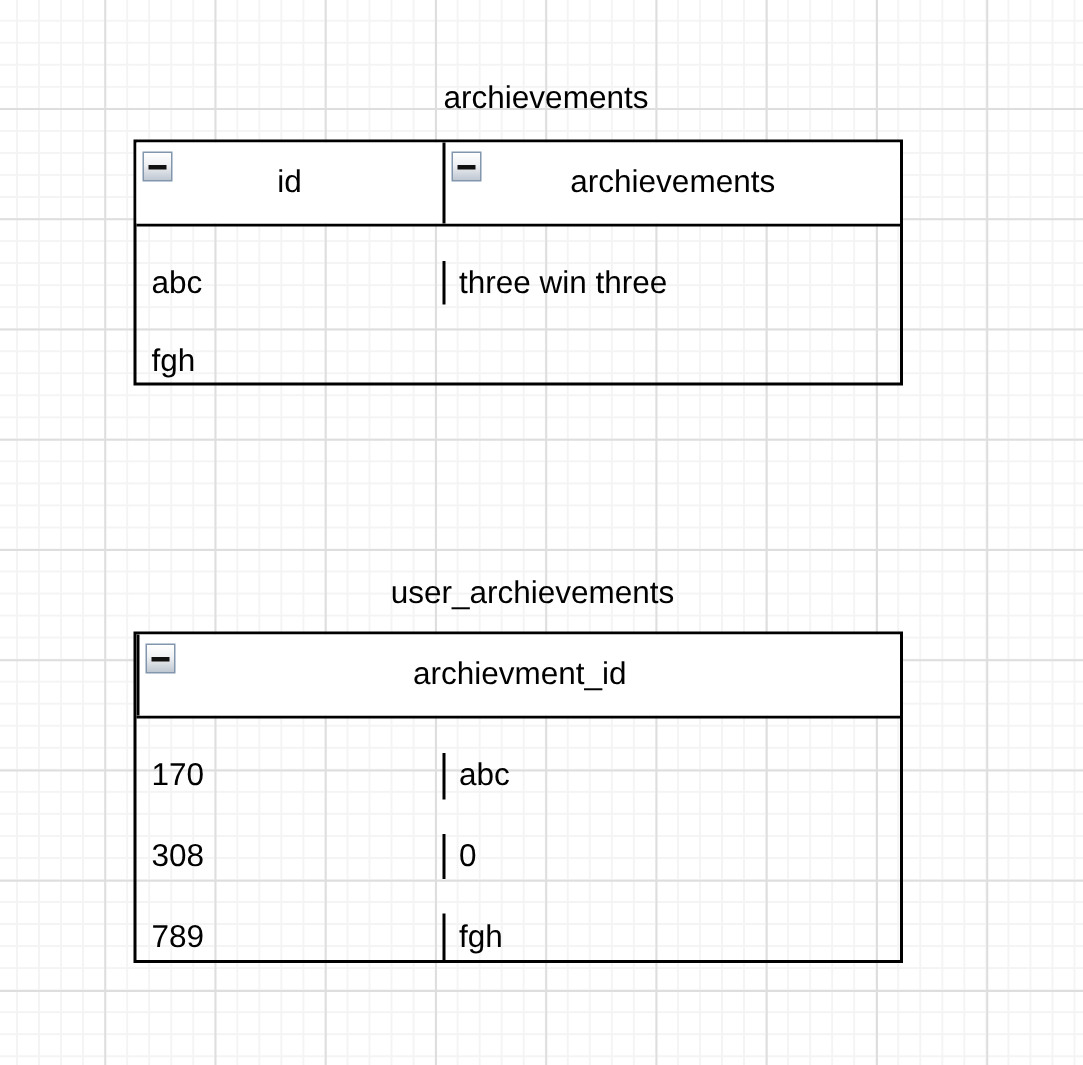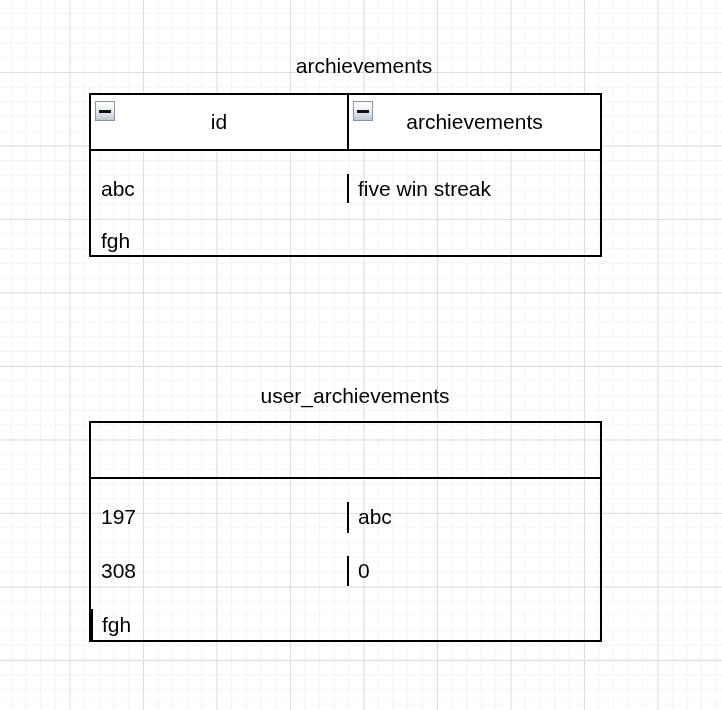--- a/index.html
+++ b/index.html
@@ -50,21 +50,21 @@
     display: flex;
     flex-direction: column;
   }
   .er-row {
     flex: 1;
     display: flex;
     margin-top: 23px;
   }
   .col1 {
     flex: none;
-    width: 256px;
+    width: 204px;
     box-sizing: border-box;
   }
   .col2 {
     flex: 1;
     box-sizing: border-box;
     border-left: 2px solid #000;
   }
   .er-hcell {
     position: relative;
     background: #ffffff;
@@ -126,41 +126,48 @@
       <div class="er-hcell col2">
         <span class="collapse-btn">
           <span class="minus"></span>
         </span>
         <span class="er-htext">archievements</span>
       </div>
     </div>
     <div class="er-body">
       <div class="er-row">
         <div class="er-cell col1">abc</div>
-        <div class="er-cell col2">five win streak</div>
+        <div class="er-cell col2">three win three</div>
       </div>
       <div class="er-row">
         <div class="er-cell col1">fgh</div>
       </div>
     </div>
   </div>
 
   <div class="er-title" id="title-2">user_archievements</div>
 
   <div class="er-table" id="table-2">
     <div class="er-header">
+      <div class="er-hcell col2">
+        <span class="collapse-btn">
+          <span class="minus"></span>
+        </span>
+        <span class="er-htext">archievment_id</span>
+      </div>
     </div>
     <div class="er-body">
       <div class="er-row">
-        <div class="er-cell col1">197</div>
+        <div class="er-cell col1">170</div>
         <div class="er-cell col2">abc</div>
       </div>
       <div class="er-row">
         <div class="er-cell col1">308</div>
         <div class="er-cell col2">0</div>
       </div>
       <div class="er-row">
+        <div class="er-cell col1">789</div>
         <div class="er-cell col2">fgh</div>
       </div>
     </div>
   </div>
 
 </div>
 
 </body></html>

